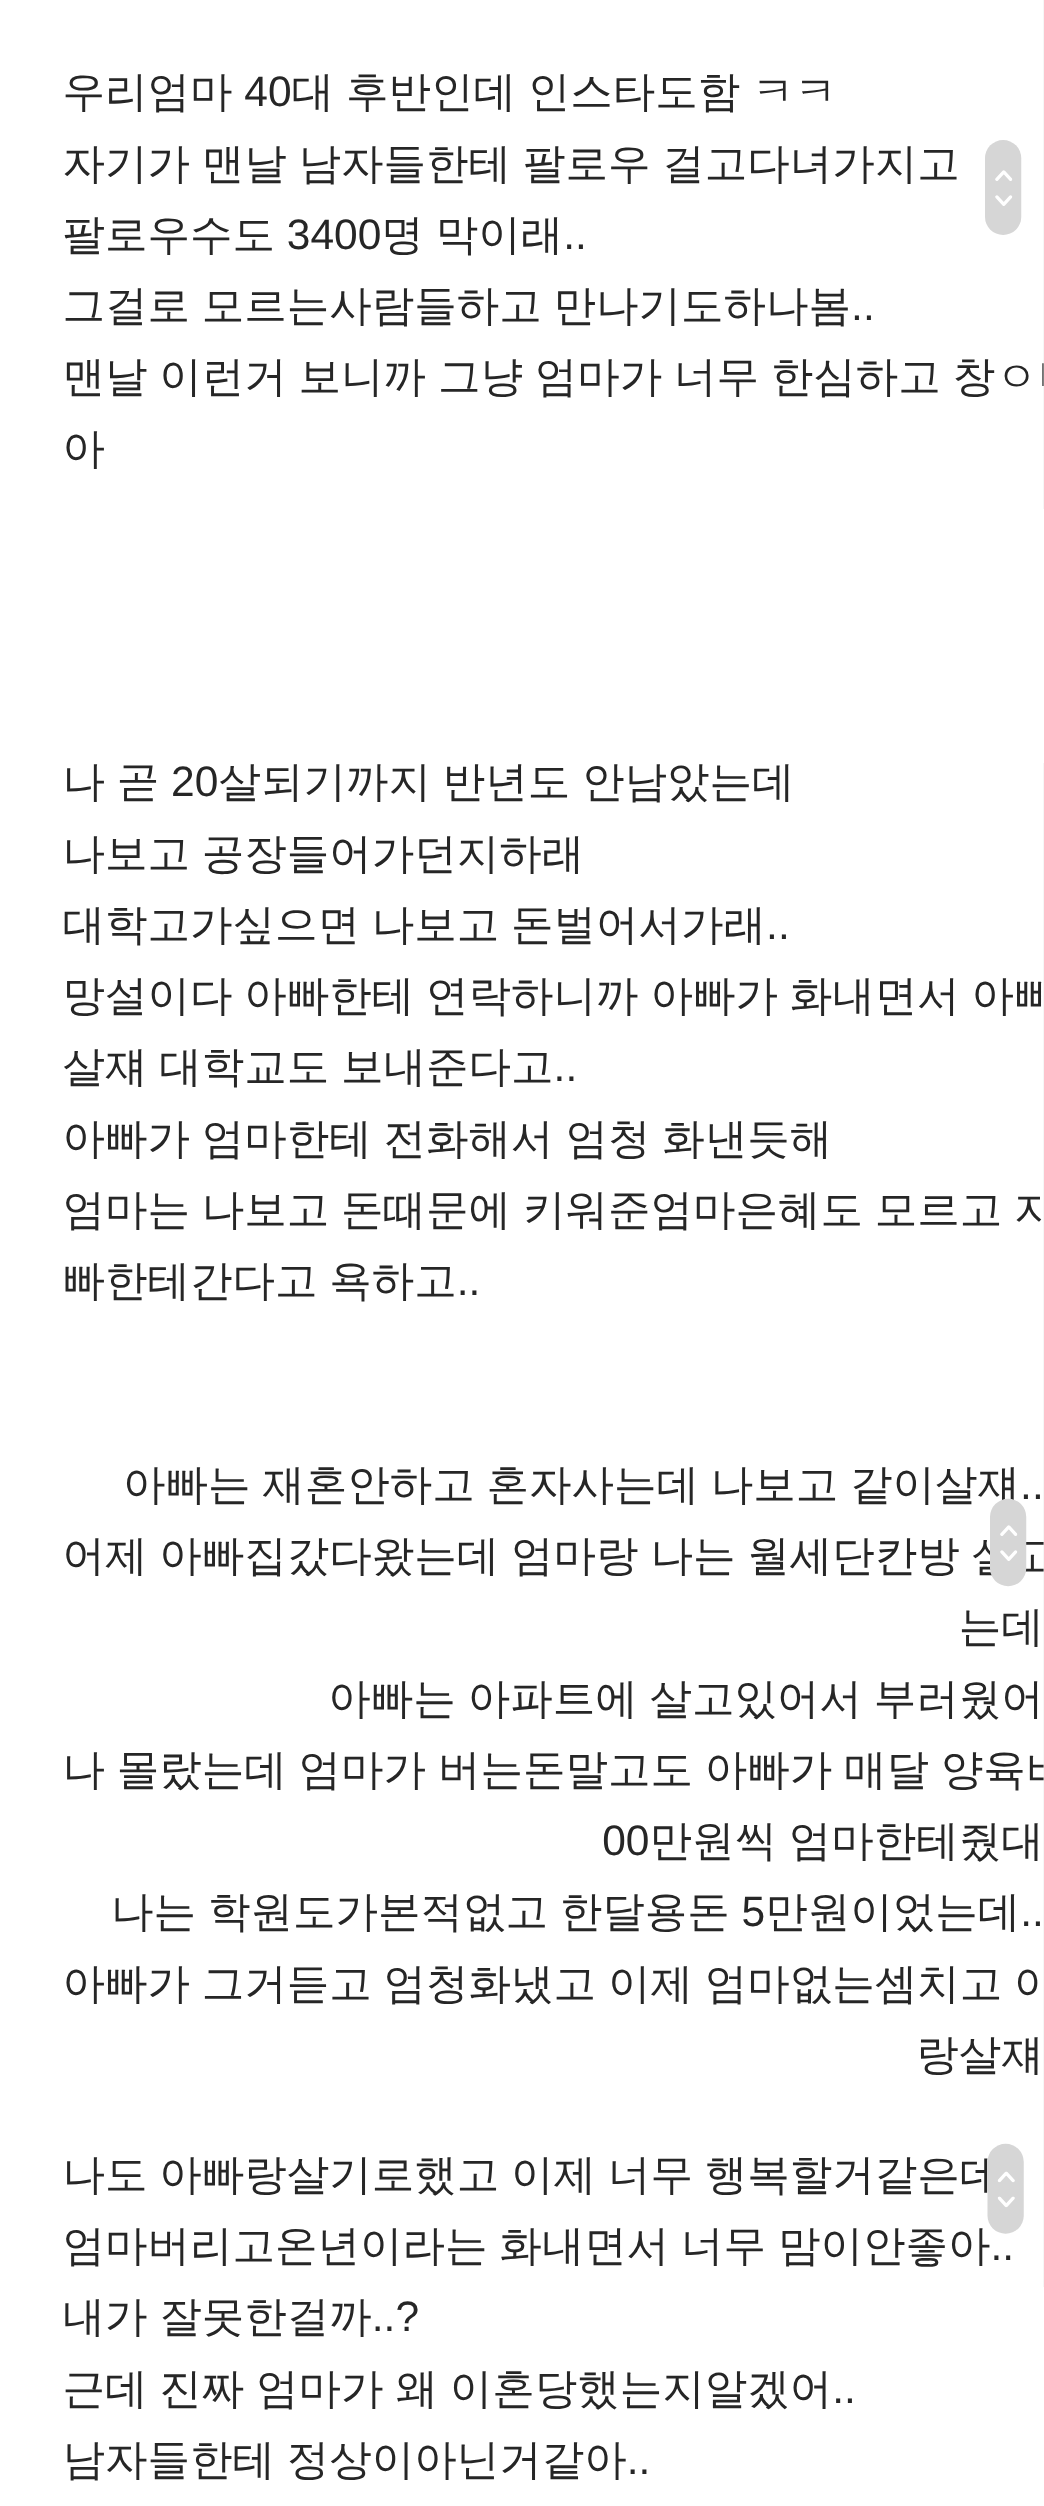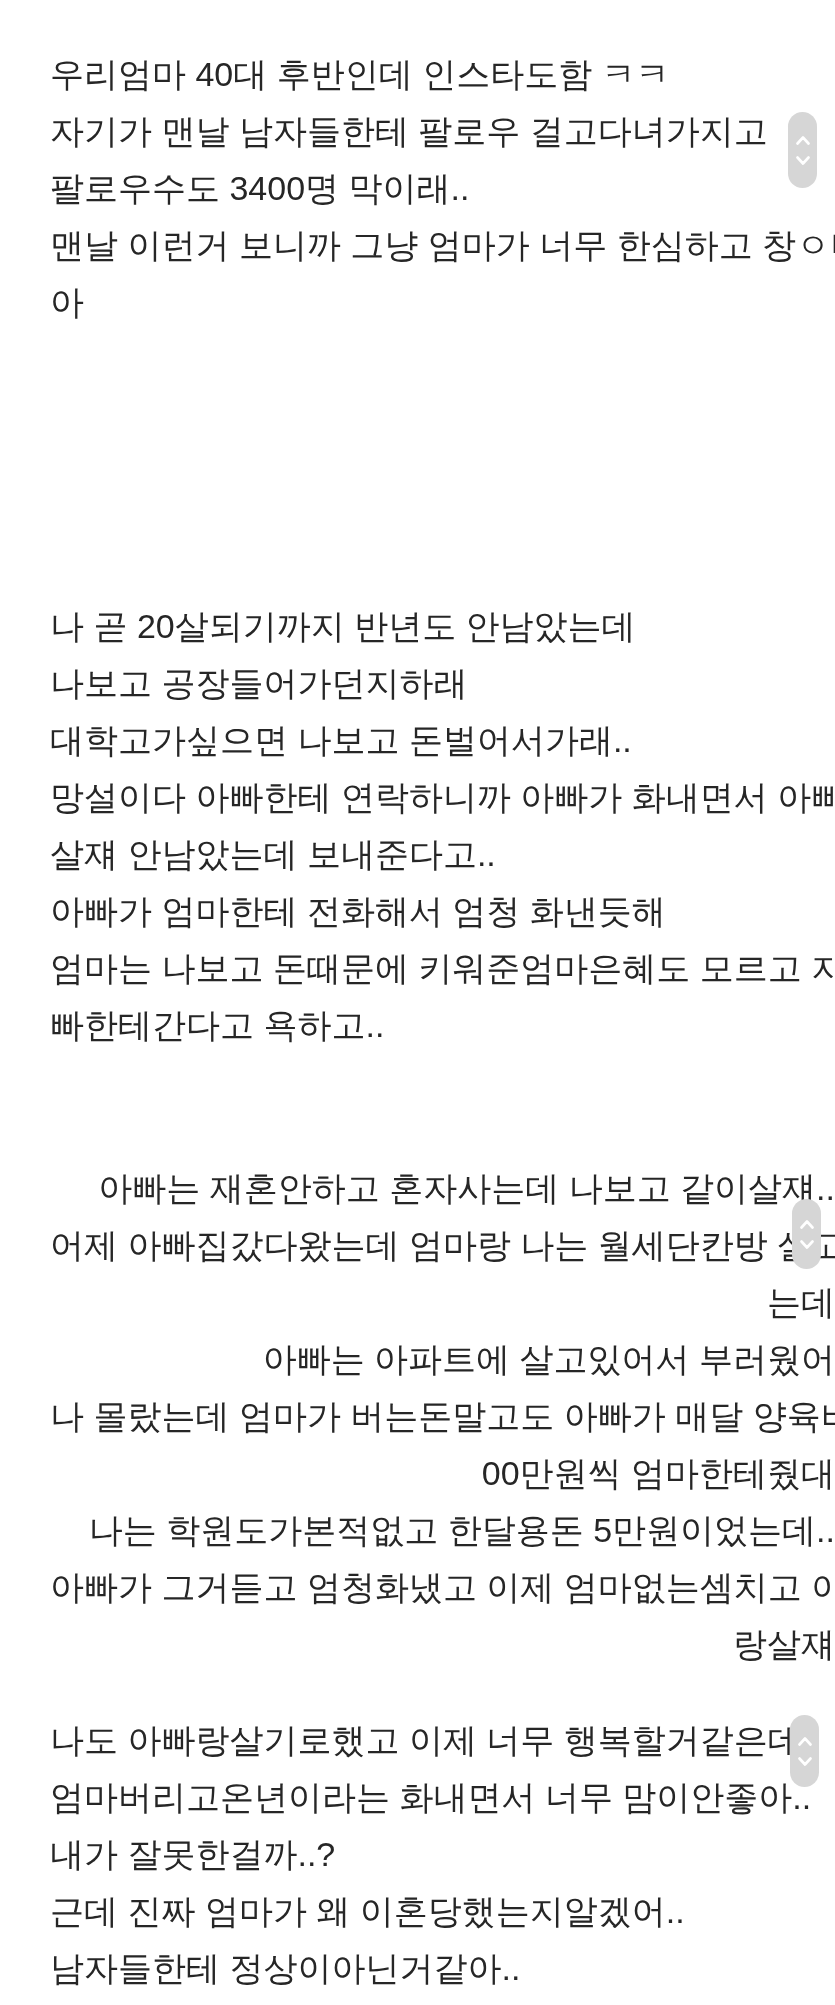--- a/index.html
+++ b/index.html
@@ -54,30 +54,31 @@
 </style>
 </head>
 <body>
 
 <div class="screen">
 
   <div class="para para-1">
     <div class="line">우리엄마 40대 후반인데 인스타도함 ㅋㅋ</div>
     <div class="line">자기가 맨날 남자들한테 팔로우 걸고다녀가지고</div>
     <div class="line">팔로우수도 3400명 막이래..</div>
+    <div class="line">그걸로 모르는사람들하고 만나기도하나봄..</div>
     <div class="line">맨날 이런거 보니까 그냥 엄마가 너무 한심하고 창ㅇ녀같</div>
     <div class="line">아</div>
   </div>
 
   <div class="para para-2">
     <div class="line">나 곧 20살되기까지 반년도 안남았는데</div>
     <div class="line">나보고 공장들어가던지하래</div>
     <div class="line">대학고가싶으면 나보고 돈벌어서가래..</div>
     <div class="line">망설이다 아빠한테 연락하니까 아빠가 화내면서 아빠랑</div>
-    <div class="line">살쟤 안남았는데 보내준다고..</div>
+    <div class="line">살쟤 대학교도 보내준다고..</div>
     <div class="line">아빠가 엄마한테 전화해서 엄청 화낸듯해</div>
     <div class="line">엄마는 나보고 돈때문에 키워준엄마은혜도 모르고 지아</div>
     <div class="line">빠한테간다고 욕하고..</div>
   </div>
 
   <div class="para para-3">
     <div class="line">아빠는 재혼안하고 혼자사는데 나보고 같이살쟤..</div>
     <div class="line">어제 아빠집갔다왔는데 엄마랑 나는 월세단칸방 살고있</div>
     <div class="line">는데</div>
     <div class="line">아빠는 아파트에 살고있어서 부러웠어</div>

